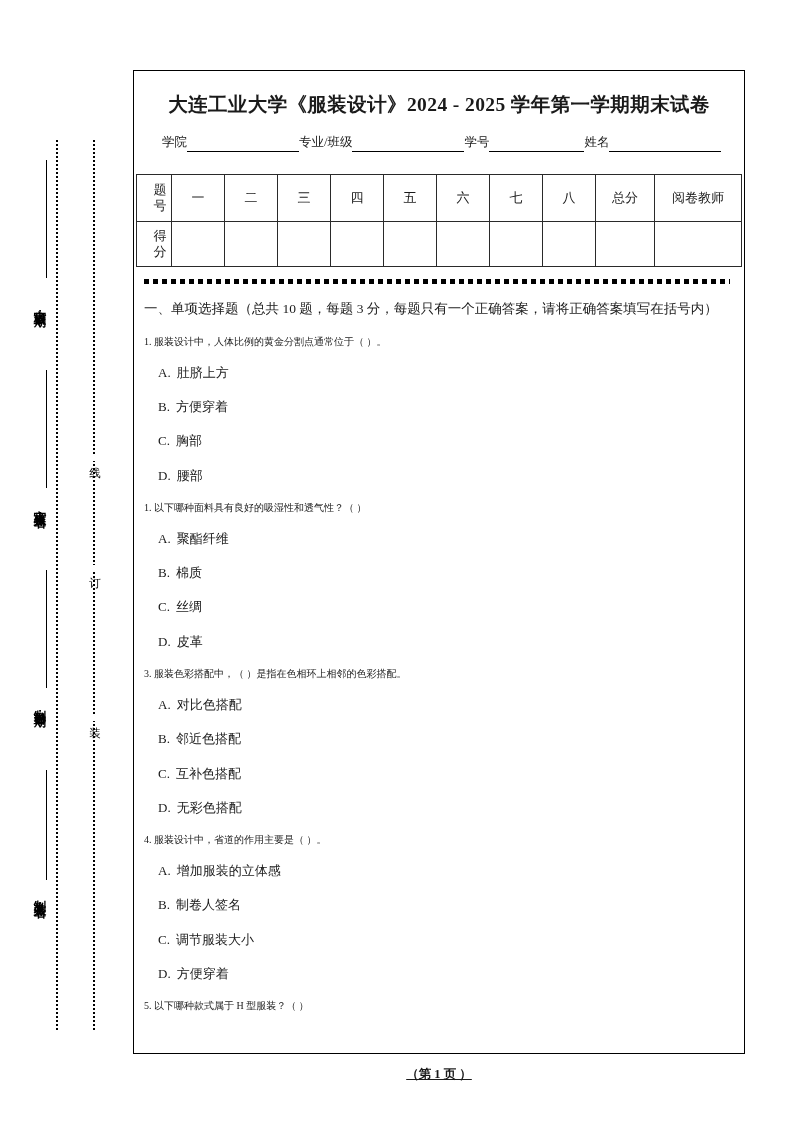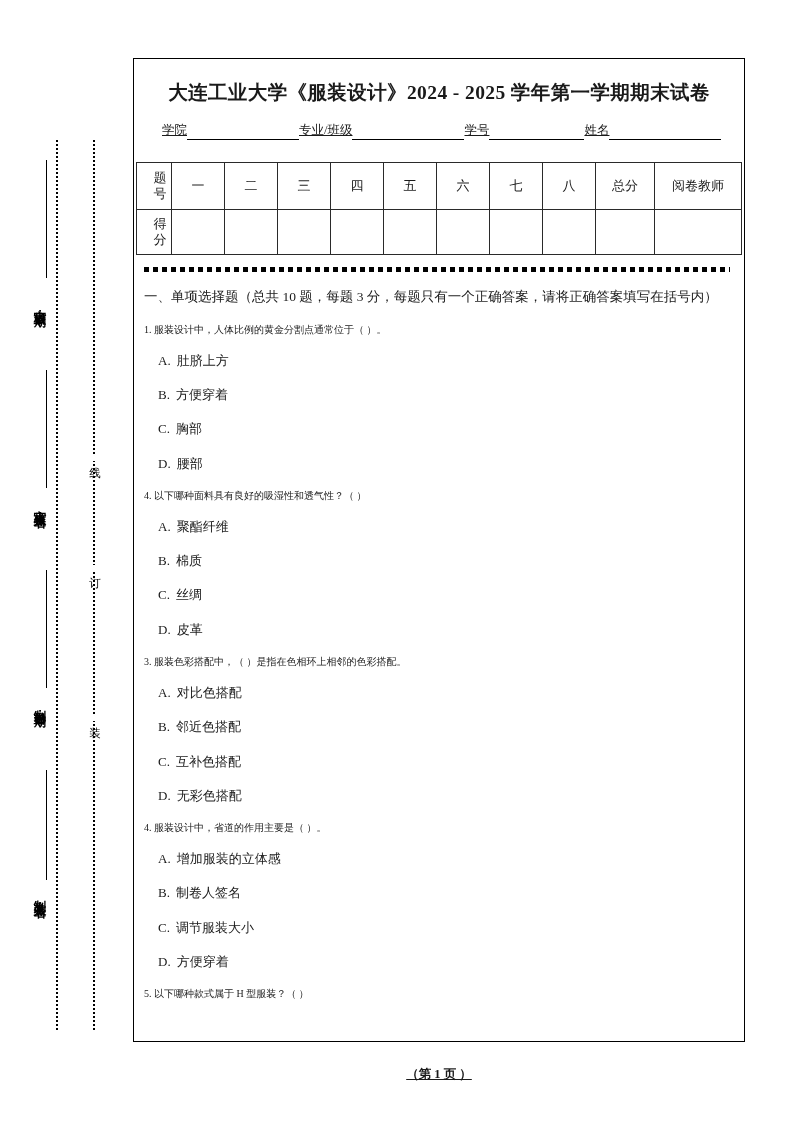--- a/index.html
+++ b/index.html
@@ -66,21 +66,21 @@
     text-align: center;
     padding: 3px 0;
     writing-mode: vertical-rl;
     text-orientation: upright;
   }
 
   
   #page-frame {
     position: absolute;
     left: 133px;
-    top: 58px;
+    top: 70px;
     width: 612px;
     height: 984px;
     border: 1.6px solid #000;
     box-sizing: border-box;
   }
 
   #exam-title {
     margin: 20px 14px 0 14px;
     text-align: center;
     font-size: 19.5px;
@@ -90,21 +90,21 @@
     white-space: nowrap;
   }
 
   #info-line {
     margin: 16px 18px 0 28px;
     display: flex;
     align-items: flex-end;
     font-size: 12.5px;
     white-space: nowrap;
   }
-  .info-field { display: flex; align-items: flex-end; text-decoration: underline; }
+  .info-field { display: flex; align-items: flex-end; }
   .info-label { font-size: 12.5px; padding-bottom: 1px; }
   .info-blank {
     border-bottom: 1.2px solid #000;
     height: 14px;
   }
   #blank-college  { width: 112px; }
   #blank-class    { width: 112px; }
   #blank-id       { width: 95px;  }
   #blank-name     { width: 112px; }
 
@@ -268,21 +268,21 @@
     <div class="opt">
       <span class="opt-letter">B.</span><span>方便穿着</span>
     </div>
     <div class="opt">
       <span class="opt-letter">C.</span><span>胸部</span>
     </div>
     <div class="opt">
       <span class="opt-letter">D.</span><span>腰部</span>
     </div>
 
-    <div class="q-text">4. 以下哪种面料具有良好的吸湿性和透气性？（  ）</div>
+    <div class="q-text">1. 以下哪种面料具有良好的吸湿性和透气性？（  ）</div>
     <div class="opt">
       <span class="opt-letter">A.</span><span>聚酯纤维</span>
     </div>
     <div class="opt">
       <span class="opt-letter">B.</span><span>棉质</span>
     </div>
     <div class="opt">
       <span class="opt-letter">C.</span><span>丝绸</span>
     </div>
     <div class="opt">

